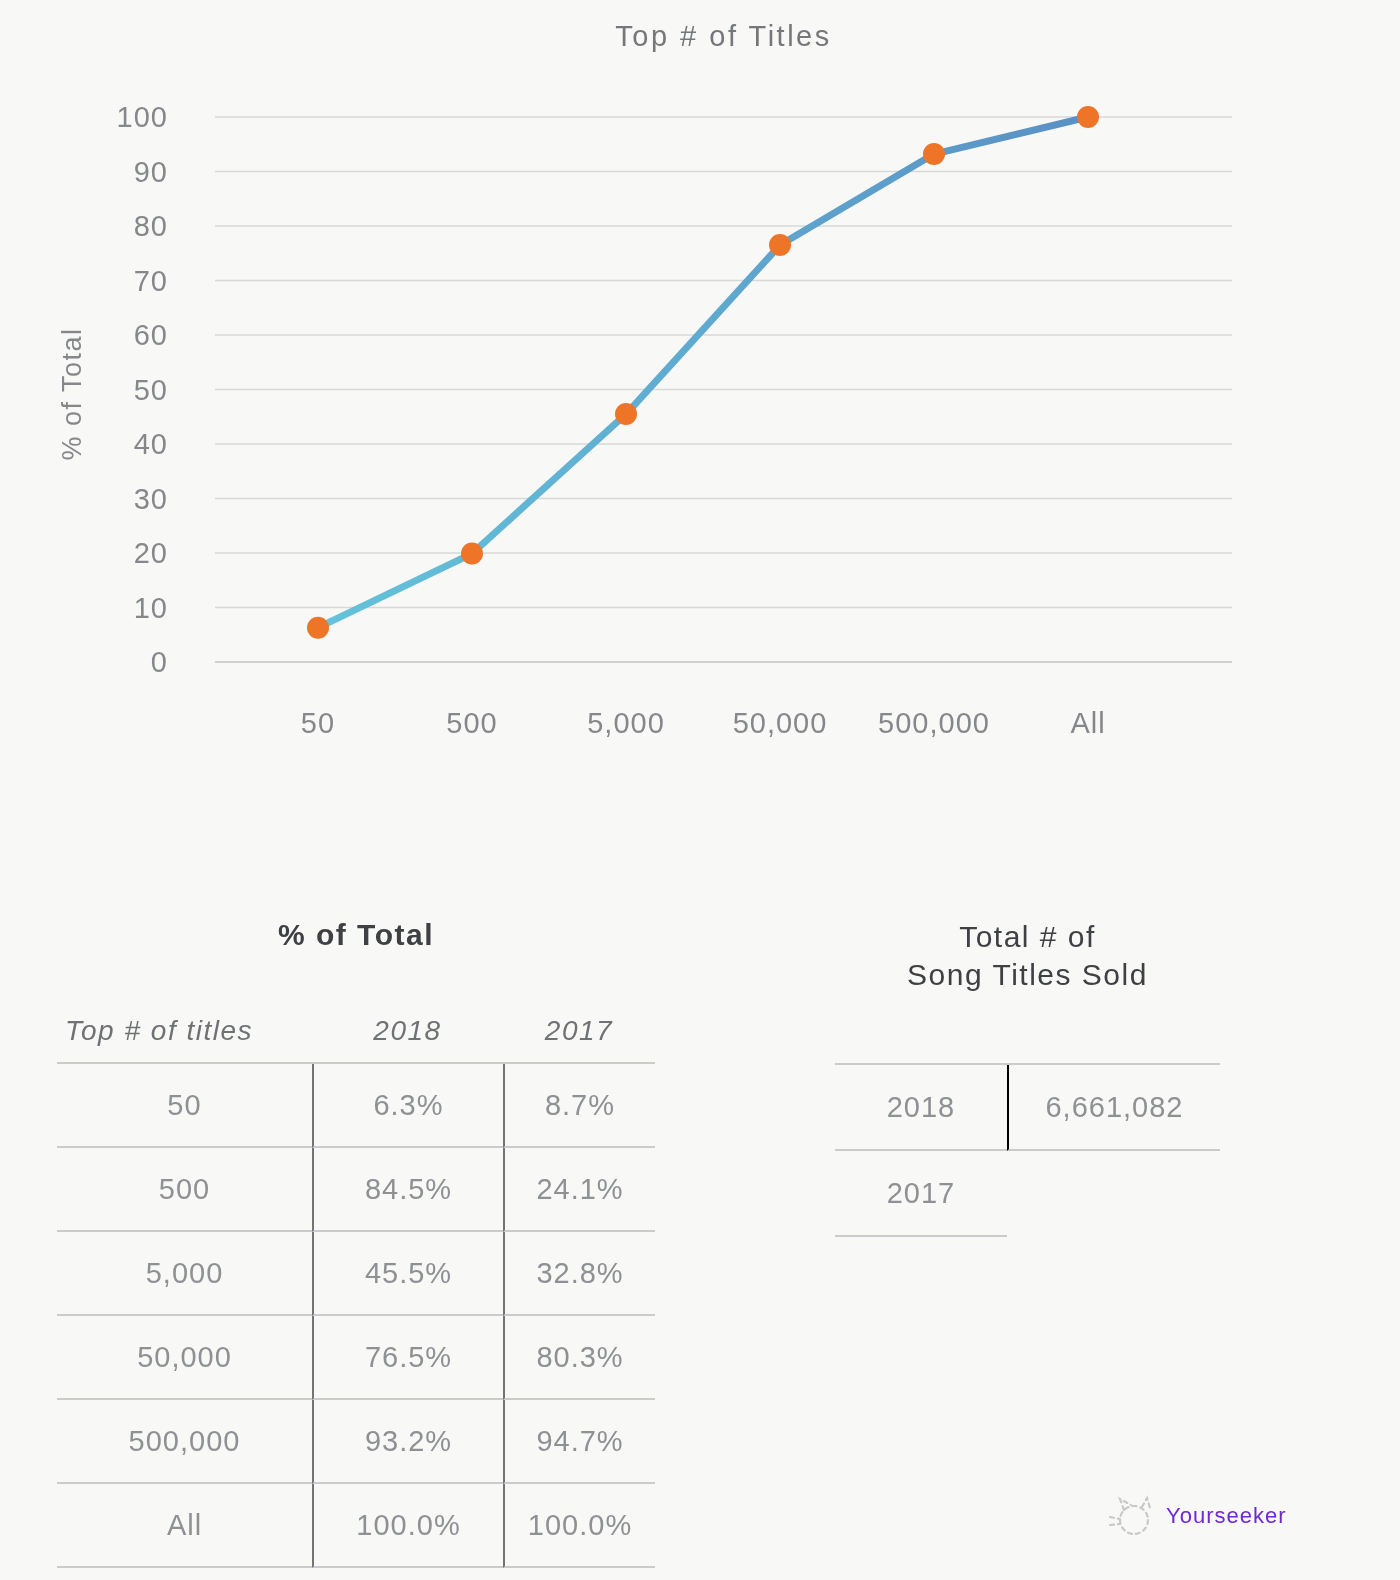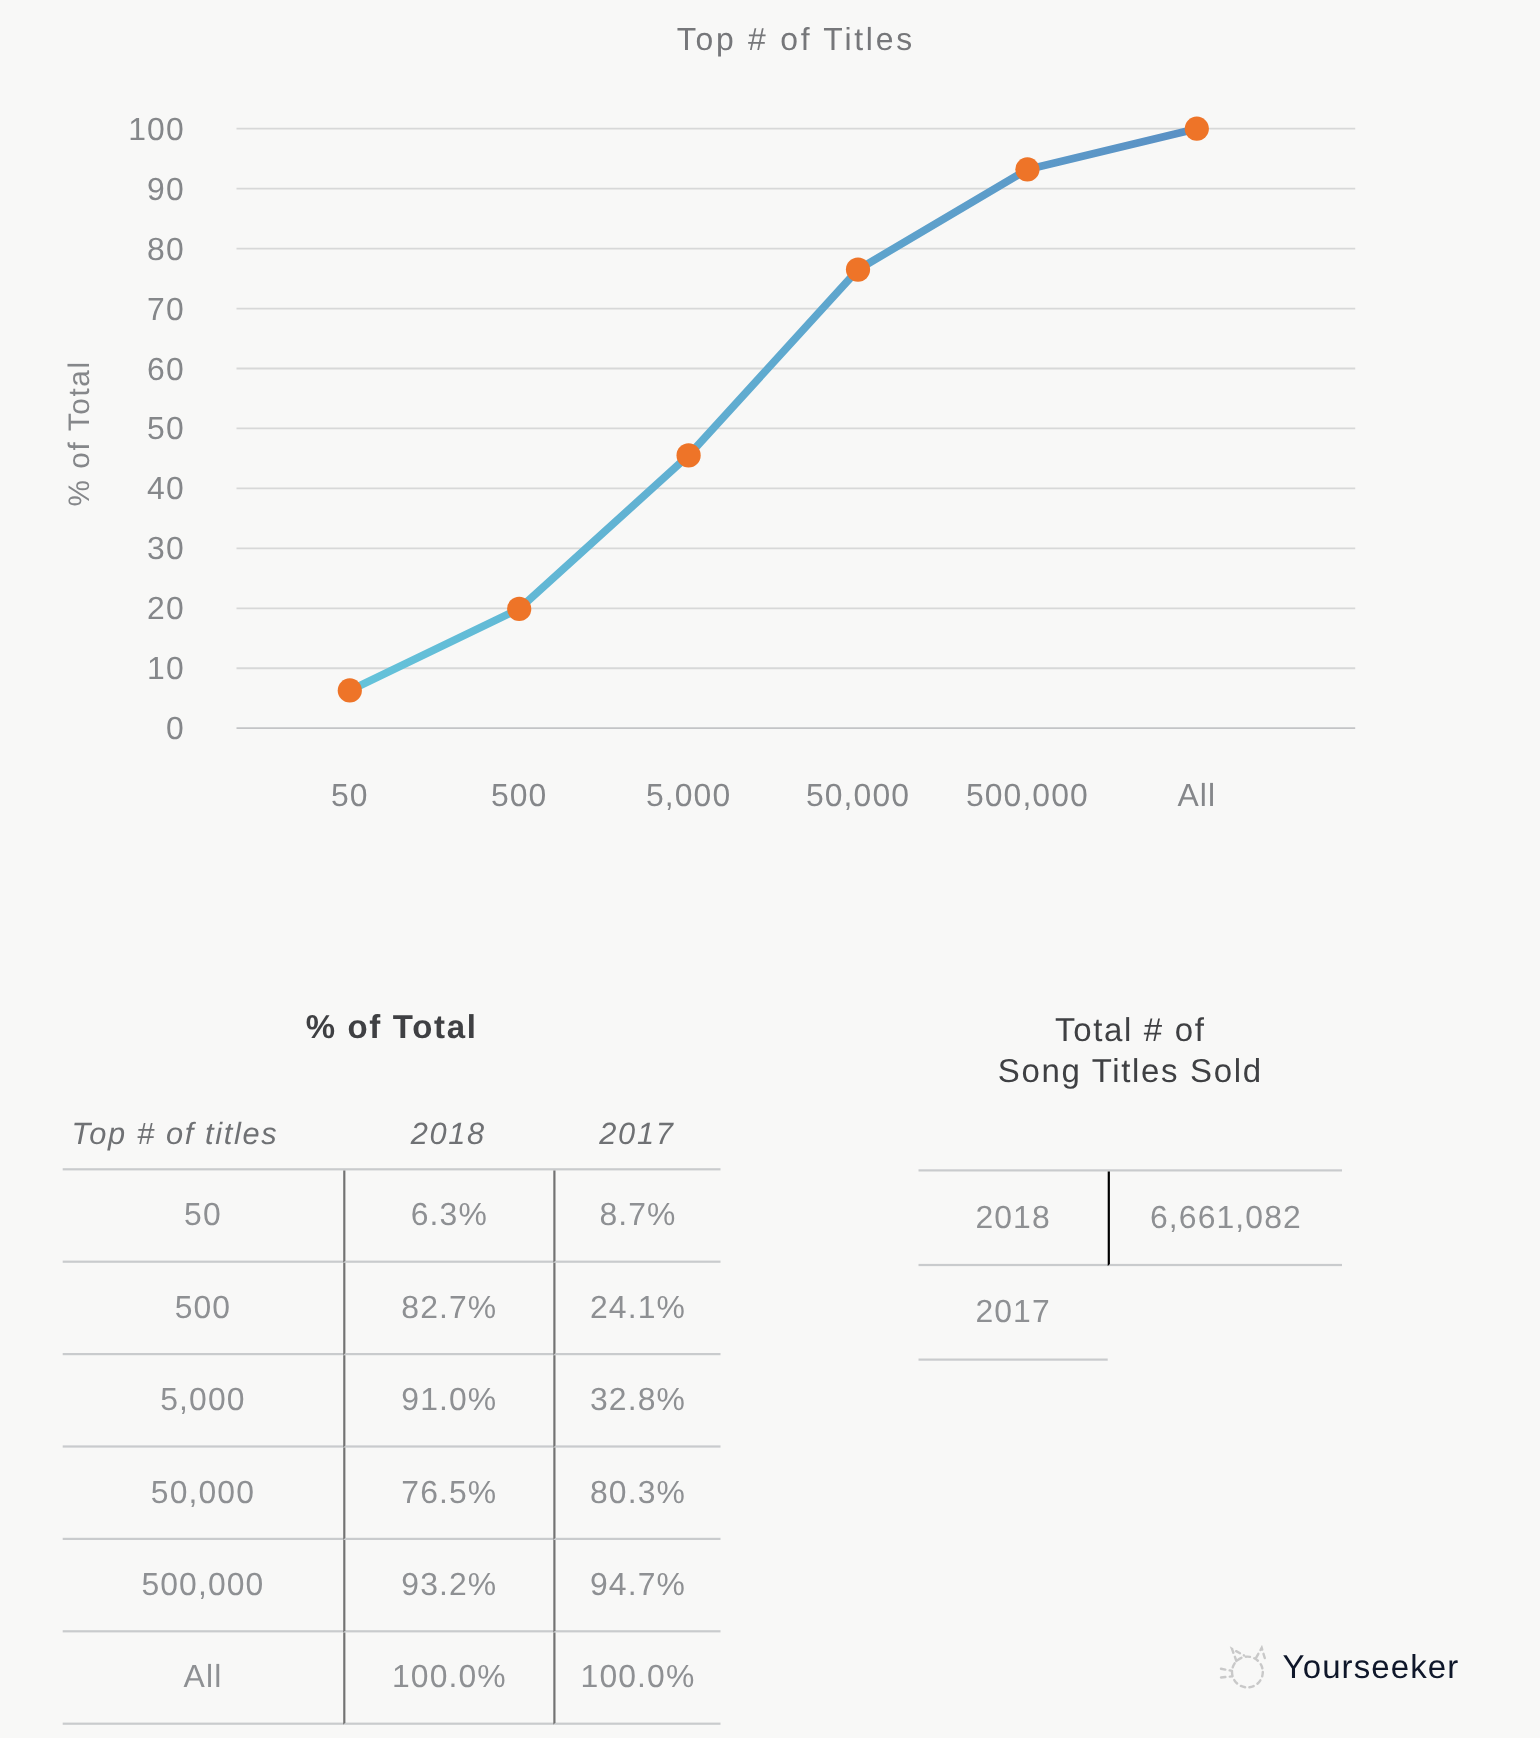--- a/index.html
+++ b/index.html
@@ -107,23 +107,23 @@
   .ttable-body .vline{border-left:2px solid #000000;}
 
   
   .watermark{
     position:absolute;
     top:1490px; left:1106px;
     display:flex; align-items:center; gap:8px;
     color:#c6c7c8;
   }
   .watermark-text{
-    font-size:30px;
-    letter-spacing:1px;
-    color:#0f172a;
+    font-size:22px;
+    letter-spacing:1px;
+    color:#6d28d9;
   }
 </style>
 </head>
 <body>
 
 <div class="page">
 
   <div class="chart-title">Top # of Titles</div>
   <div class="chart-ylabel">% of Total</div>
 
@@ -186,25 +186,25 @@
     <div class="h2">2018</div>
     <div class="h3">2017</div>
   </div>
 
   <div class="ptable-body">
     <div class="cell">50</div>
     <div class="cell vline">6.3%</div>
     <div class="cell vline">8.7%</div>
 
     <div class="cell">500</div>
-    <div class="cell vline">82.7%</div>
+    <div class="cell vline">84.5%</div>
     <div class="cell vline">24.1%</div>
 
     <div class="cell">5,000</div>
-    <div class="cell vline">91.0%</div>
+    <div class="cell vline">45.5%</div>
     <div class="cell vline">32.8%</div>
 
     <div class="cell">50,000</div>
     <div class="cell vline">76.5%</div>
     <div class="cell vline">80.3%</div>
 
     <div class="cell">500,000</div>
     <div class="cell vline">93.2%</div>
     <div class="cell vline">94.7%</div>
 

